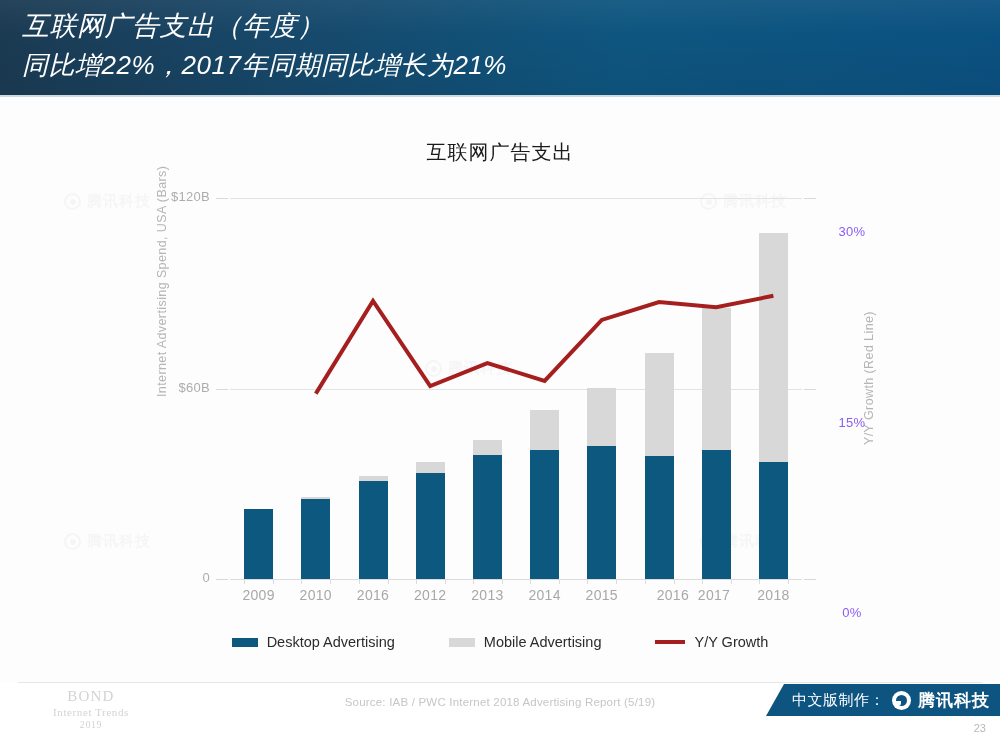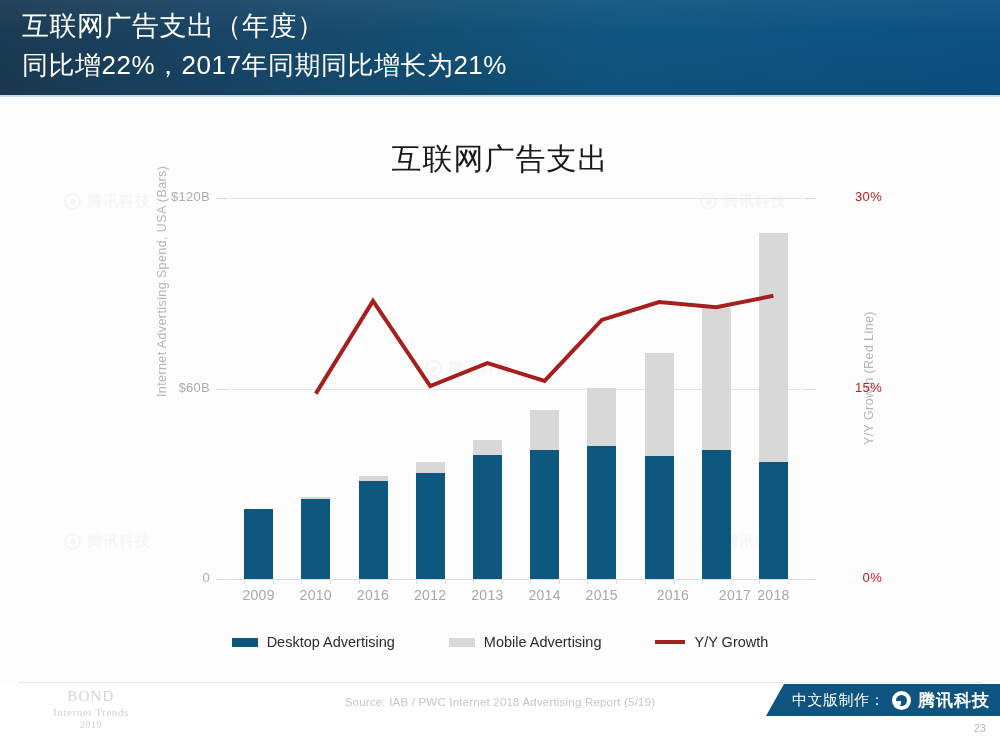--- a/index.html
+++ b/index.html
@@ -14,20 +14,21 @@
     width: 1000px; height: 750px;
     background: #fdfdfd;
   }
 
   
   #header {
     position: absolute; left: 0; top: 0;
     width: 1000px; height: 97px;
     background: linear-gradient(100deg, #1b3a52 0%, #17486a 28%, #0e5680 62%, #0b5181 100%);
     overflow: hidden;
+    font-style: italic;
   }
   #header .hdr-sheen {
     position: absolute; left: 0; top: 0; width: 1000px; height: 97px;
     background: linear-gradient(180deg, rgba(255,255,255,0.05) 0%, rgba(255,255,255,0.0) 35%, rgba(0,0,0,0.06) 100%);
     pointer-events: none;
   }
   #header .hdr-line {
     position: absolute; left: 0; bottom: 0; width: 1000px; height: 2px;
     background: #cfd9e2;
   }
@@ -46,21 +47,21 @@
 
   
   #chart-panel {
     position: absolute; left: 0; top: 97px;
     width: 1000px; height: 585px;
     background: #fdfdfd;
   }
   #chart-title {
     position: absolute; left: 0; top: 42px; width: 1000px;
     text-align: center;
-    font-size: 30px; color: #1a1a1a; letter-spacing: 1px;
+    font-size: 20px; color: #1a1a1a; letter-spacing: 1px;
   }
   
   #plot {
     position: absolute;
     left: 230px; top: 101px;
     width: 572px; height: 381px;
   }
   .gridline {
     position: absolute; left: 0; width: 572px; height: 1px;
     background: #e3e3e3;
@@ -74,23 +75,24 @@
     background: #d8d8d8;
   }
   .ylabel-left {
     position: absolute; right: 0; width: 70px;
     text-align: right;
     font-size: 13px; color: #adadad; letter-spacing: 0.3px;
     white-space: nowrap;
   }
   .ylabel-right {
     position: absolute; left: 0; width: 60px;
-    text-align: right;
-    font-size: 13px; color: #b91c1c; letter-spacing: 0.3px;
-    white-space: nowrap;
+    text-align: center;
+    font-size: 13px; color: #8b5cf6; letter-spacing: 0.3px;
+    white-space: nowrap;
+    margin-top: 35px;
   }
   #axis-title-left {
     position: absolute;
     left: 155px; top: 300px;
     transform: rotate(-90deg);
     transform-origin: left top;
     font-size: 12.5px; color: #b5b5b5; letter-spacing: 0.4px;
     white-space: nowrap;
   }
   #axis-title-right {
@@ -355,21 +357,21 @@
           <div class="xtick" style="left: 329.1px;"></div>
           <div class="xlabel" style="left: 284.6px;">2014</div>
           <div class="xtick" style="left: 357.3px;"></div>
           <div class="xtick" style="left: 386.3px;"></div>
           <div class="xlabel" style="left: 341.8px;">2015</div>
           <div class="xtick" style="left: 414.5px;"></div>
           <div class="xtick" style="left: 443.5px;"></div>
           <div class="xlabel" style="left: 399px; text-align: right;">2016</div>
           <div class="xtick" style="left: 471.7px;"></div>
           <div class="xtick" style="left: 500.7px;"></div>
-          <div class="xlabel" style="left: 475px;">2017</div>
+          <div class="xlabel" style="left: 454px;">2017</div>
           <div class="xtick" style="left: 528.9px;"></div>
           <div class="xtick" style="left: 557.9px;"></div>
           <div class="xlabel" style="left: 513.4px;">2018</div>
           <div class="gridline" style="top: 381px; background: rgb(220, 220, 220);"></div>
         </div>
     </div>
 
     <div id="legend">
         <div class="legend-item">
           <span class="swatch-bar" style="background: rgb(13, 88, 127);"></span>

